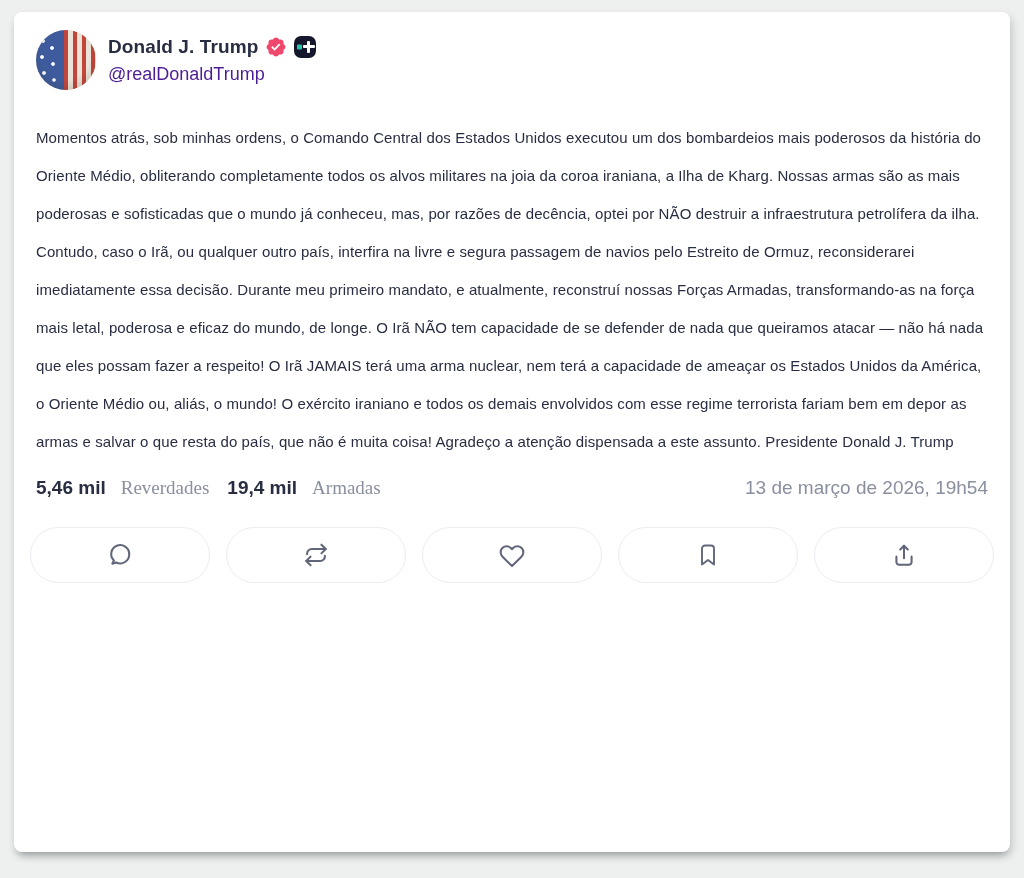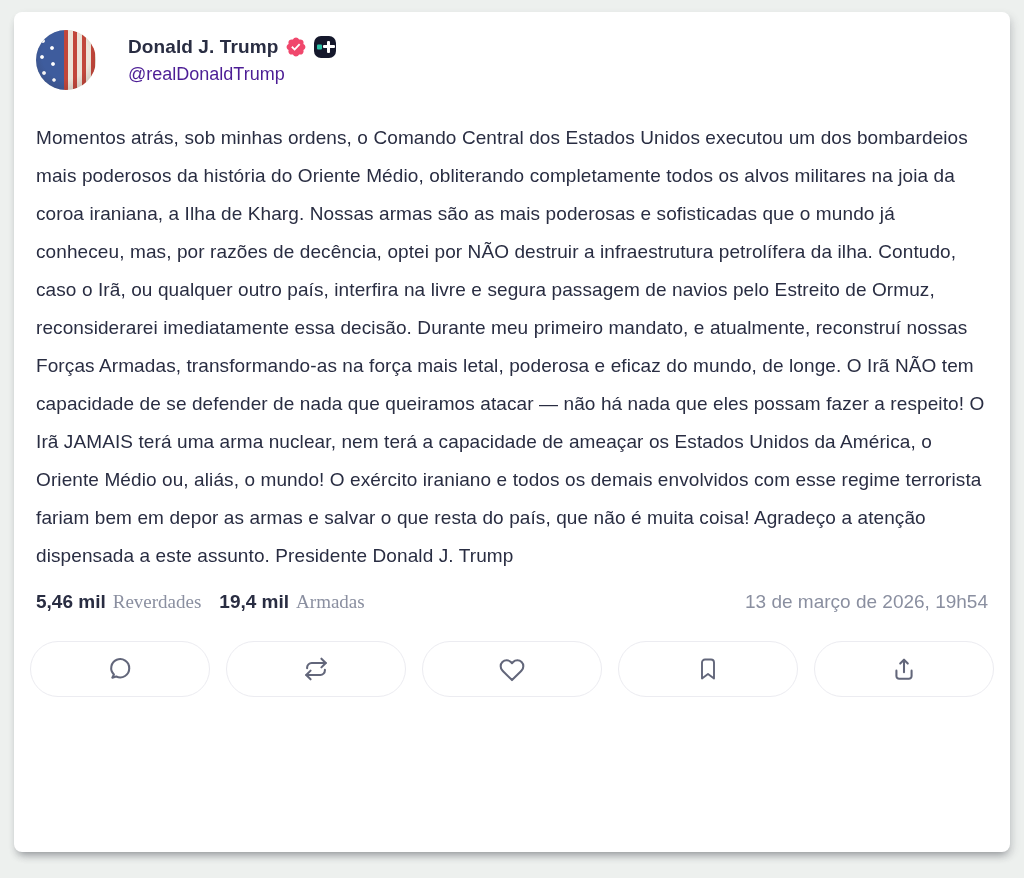--- a/index.html
+++ b/index.html
@@ -38,55 +38,55 @@
     background-color:#3e5c9d;
   }
   .av-stripes {
     position:absolute; right:0; top:0; width:54%; height:100%;
     background:repeating-linear-gradient(90deg, #c2463a 0 4.5px, #ece4d8 4.5px 9px);
   }
   .av-shade {
     position:absolute; inset:0; border-radius:50%;
     background:radial-gradient(circle at 50% 42%, rgba(0,0,0,0) 52%, rgba(45,32,30,.28) 100%);
   }
-  .id-block { margin-left:32px; }
+  .id-block { margin-left:12px; }
   .name-row { display:flex; align-items:center; gap:7px; }
   .display-name { font-size:19px; font-weight:700; color:#292d42; letter-spacing:.1px; }
   .verified-badge { width:22px; height:22px; display:block; }
   .plus-badge {
     position:relative; width:22px; height:22px; border-radius:7px;
     background:#15182c;
   }
   .plus-badge .tick {
     position:absolute; left:3px; top:50%; transform:translateY(-50%);
     width:5px; height:5px; background:#2bc2a7; border-radius:1px;
   }
   .plus-badge .pv, .plus-badge .ph { position:absolute; background:#ffffff; border-radius:1px; }
   .plus-badge .pv { left:12.5px; top:5px;  width:3.4px; height:12px; }
   .plus-badge .ph { left:8.2px; top:9.3px; width:12px;  height:3.4px; }
   .handle { font-size:18px; color:#4c1d95; margin-top:6px; }
 
   
   .post-body {
     margin:29px 0 0 0;
     padding:0 6px 0 6px;
-    font-size:19px;
+    font-size:15px;
     line-height:38px;
     color:#292d42;
     letter-spacing:.1px;
   }
 
   
   .stats-row {
     display:flex; align-items:baseline; justify-content:space-between;
     margin-top:16px; padding:0 6px;
     font-size:19px;
   }
   .stats-left { display:flex; align-items:baseline; gap:18px; }
-  .stat { display:flex; align-items:flex-end; gap:7px; }
+  .stat { display:flex; align-items:flex-end; gap:15px; }
   .stat-value { font-weight:700; color:#292d42; }
   .stat-label { color:#8a8fa0;font-family:Liberation Serif, serif; }
   .timestamp { color:#8a8fa0; font-size:19px;margin-left:48px; }
 
   
   .actions-row { display:flex; gap:16px; margin-top:28px; }
   .action-btn {
     flex:1 1 0; height:56px;
     background:#ffffff;
     border:1px solid #ececf1;

